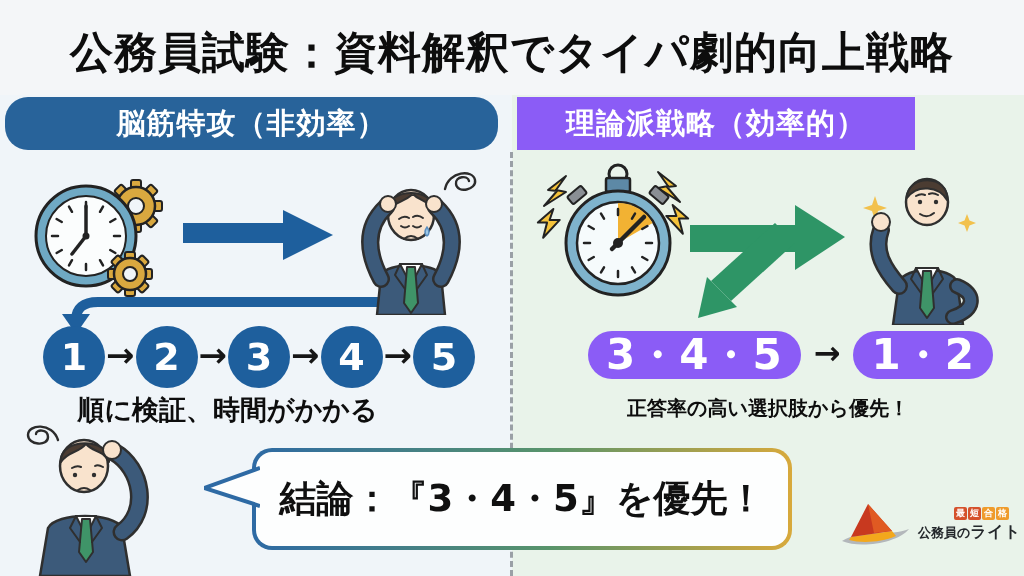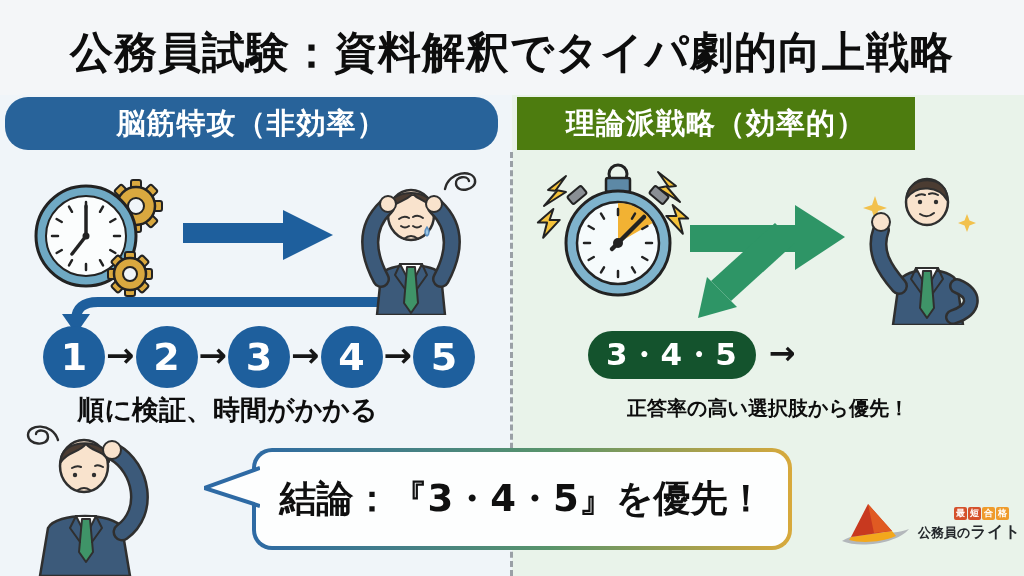--- a/index.html
+++ b/index.html
@@ -11,39 +11,39 @@
          font-size:43px;font-weight:900;color:#0d0d0d;letter-spacing:1px;white-space:nowrap;}
 
   
   .panel-left{position:absolute;left:0;top:95px;width:512px;height:481px;background:#f0f5f9;}
   .panel-right{position:absolute;left:512px;top:95px;width:512px;height:481px;background:#e9f3ea;}
   .divider{position:absolute;left:510px;top:152px;height:424px;width:0;border-left:3px dashed #9aa0a6;}
 
   .hdr{position:absolute;top:97px;height:53px;display:flex;align-items:center;justify-content:center;
        color:#fff;font-size:29px;font-weight:800;letter-spacing:1px;white-space:nowrap;}
   .hdr-left{left:5px;width:493px;background:#28639a;border-radius:23px;}
-  .hdr-right{left:517px;width:398px;background:#4d7c0f;}
+  .hdr-right{left:517px;width:398px;background:#8b5cf6;}
 
   
   .abs{position:absolute;}
 
   
   .steps{position:absolute;left:43px;top:326px;width:432px;display:flex;align-items:center;justify-content:space-between;z-index:3;}
   .step-circle{width:62px;height:62px;border-radius:50%;background:#1e5f9d;color:#fff;
                display:flex;align-items:center;justify-content:center;font-size:38px;font-weight:900;}
   .step-arrow{font-size:34px;font-weight:900;color:#161616;transform:translateY(-2px);}
 
   .caption{position:absolute;font-weight:900;color:#0d0d0d;text-align:center;white-space:nowrap;}
   .caption-left{left:0;top:392px;width:455px;font-size:27px;}
   .caption-right{left:520px;top:395px;width:496px;font-size:20px;}
 
   
   .pills{position:absolute;left:588px;top:331px;display:flex;align-items:center;gap:13px;z-index:3;}
-  .pill{height:48px;border-radius:26px;background:#14532d;color:#fff;display:flex;align-items:center;justify-content:center;
-        font-size:31px;font-weight:900;letter-spacing:1px;padding:0 18px;white-space:nowrap;}
+  .pill{height:48px;border-radius:26px;background:#8b5cf6;color:#fff;display:flex;align-items:center;justify-content:center;
+        font-size:42px;font-weight:900;letter-spacing:1px;padding:0 18px;white-space:nowrap;}
   .pill-arrow{font-size:32px;font-weight:900;color:#161616;transform:translateY(-2px);}
 
   
   .bubble{position:absolute;left:252px;top:448px;width:540px;height:102px;border-radius:20px;
           background:linear-gradient(90deg,#2e6aa4,#58946b 55%,#d8a93c);padding:4px;box-sizing:border-box;z-index:4;}
   .bubble-inner{width:100%;height:100%;background:#fdfefe;border-radius:16px;display:flex;flex-direction:column;
                 align-items:center;justify-content:center;}
   .bubble-line{font-size:37px;font-weight:900;color:#101010;line-height:1.5;white-space:nowrap;}
   .bubble-tail{position:absolute;left:204px;top:464px;z-index:5;}
 
@@ -223,20 +223,21 @@
       <path d="M54,126 C40,110 28,92 36,70" fill="none" stroke="#3c5a7a" stroke-width="13"></path>
       <circle cx="36" cy="62" r="9" fill="#f9e3cd" stroke-width="2"></circle>
       <path d="M112,126 C132,134 130,150 108,157" fill="none" stroke="#2f2f2f" stroke-width="16"></path>
       <path d="M112,126 C132,134 130,150 108,157" fill="none" stroke="#3c5a7a" stroke-width="11"></path>
     </g>
   </svg>
 
   <div class="pills">
     <div class="pill">3・4・5</div>
     <span class="pill-arrow">→</span>
+    <div class="pill">1・2</div>
   </div>
 
   <div class="caption caption-right">正答率の高い選択肢から優先！</div>
 
   <svg class="abs" style="left:22px;top:418px;z-index:3;" width="160" height="158" viewBox="0 0 160 158">
     <path d="M36,22 C30,4 6,6 6,17 C6,27 26,29 26,19 C26,11 14,11 14,16" fill="none" stroke="#2b2b2b" stroke-width="2.4" stroke-linecap="round"></path>
     <g stroke="#2f2f2f" stroke-width="2.5" stroke-linecap="round" stroke-linejoin="round">
       <path d="M18,158 L26,110 C34,94 92,94 100,110 L108,158 Z" fill="#3c5a7a"></path>
       <path d="M54,98 L74,98 L64,118 Z" fill="#fff" stroke-width="2"></path>
       <path d="M60,101 L68,101 L71,134 L64,144 L57,134 Z" fill="#3f9468" stroke-width="2"></path>

